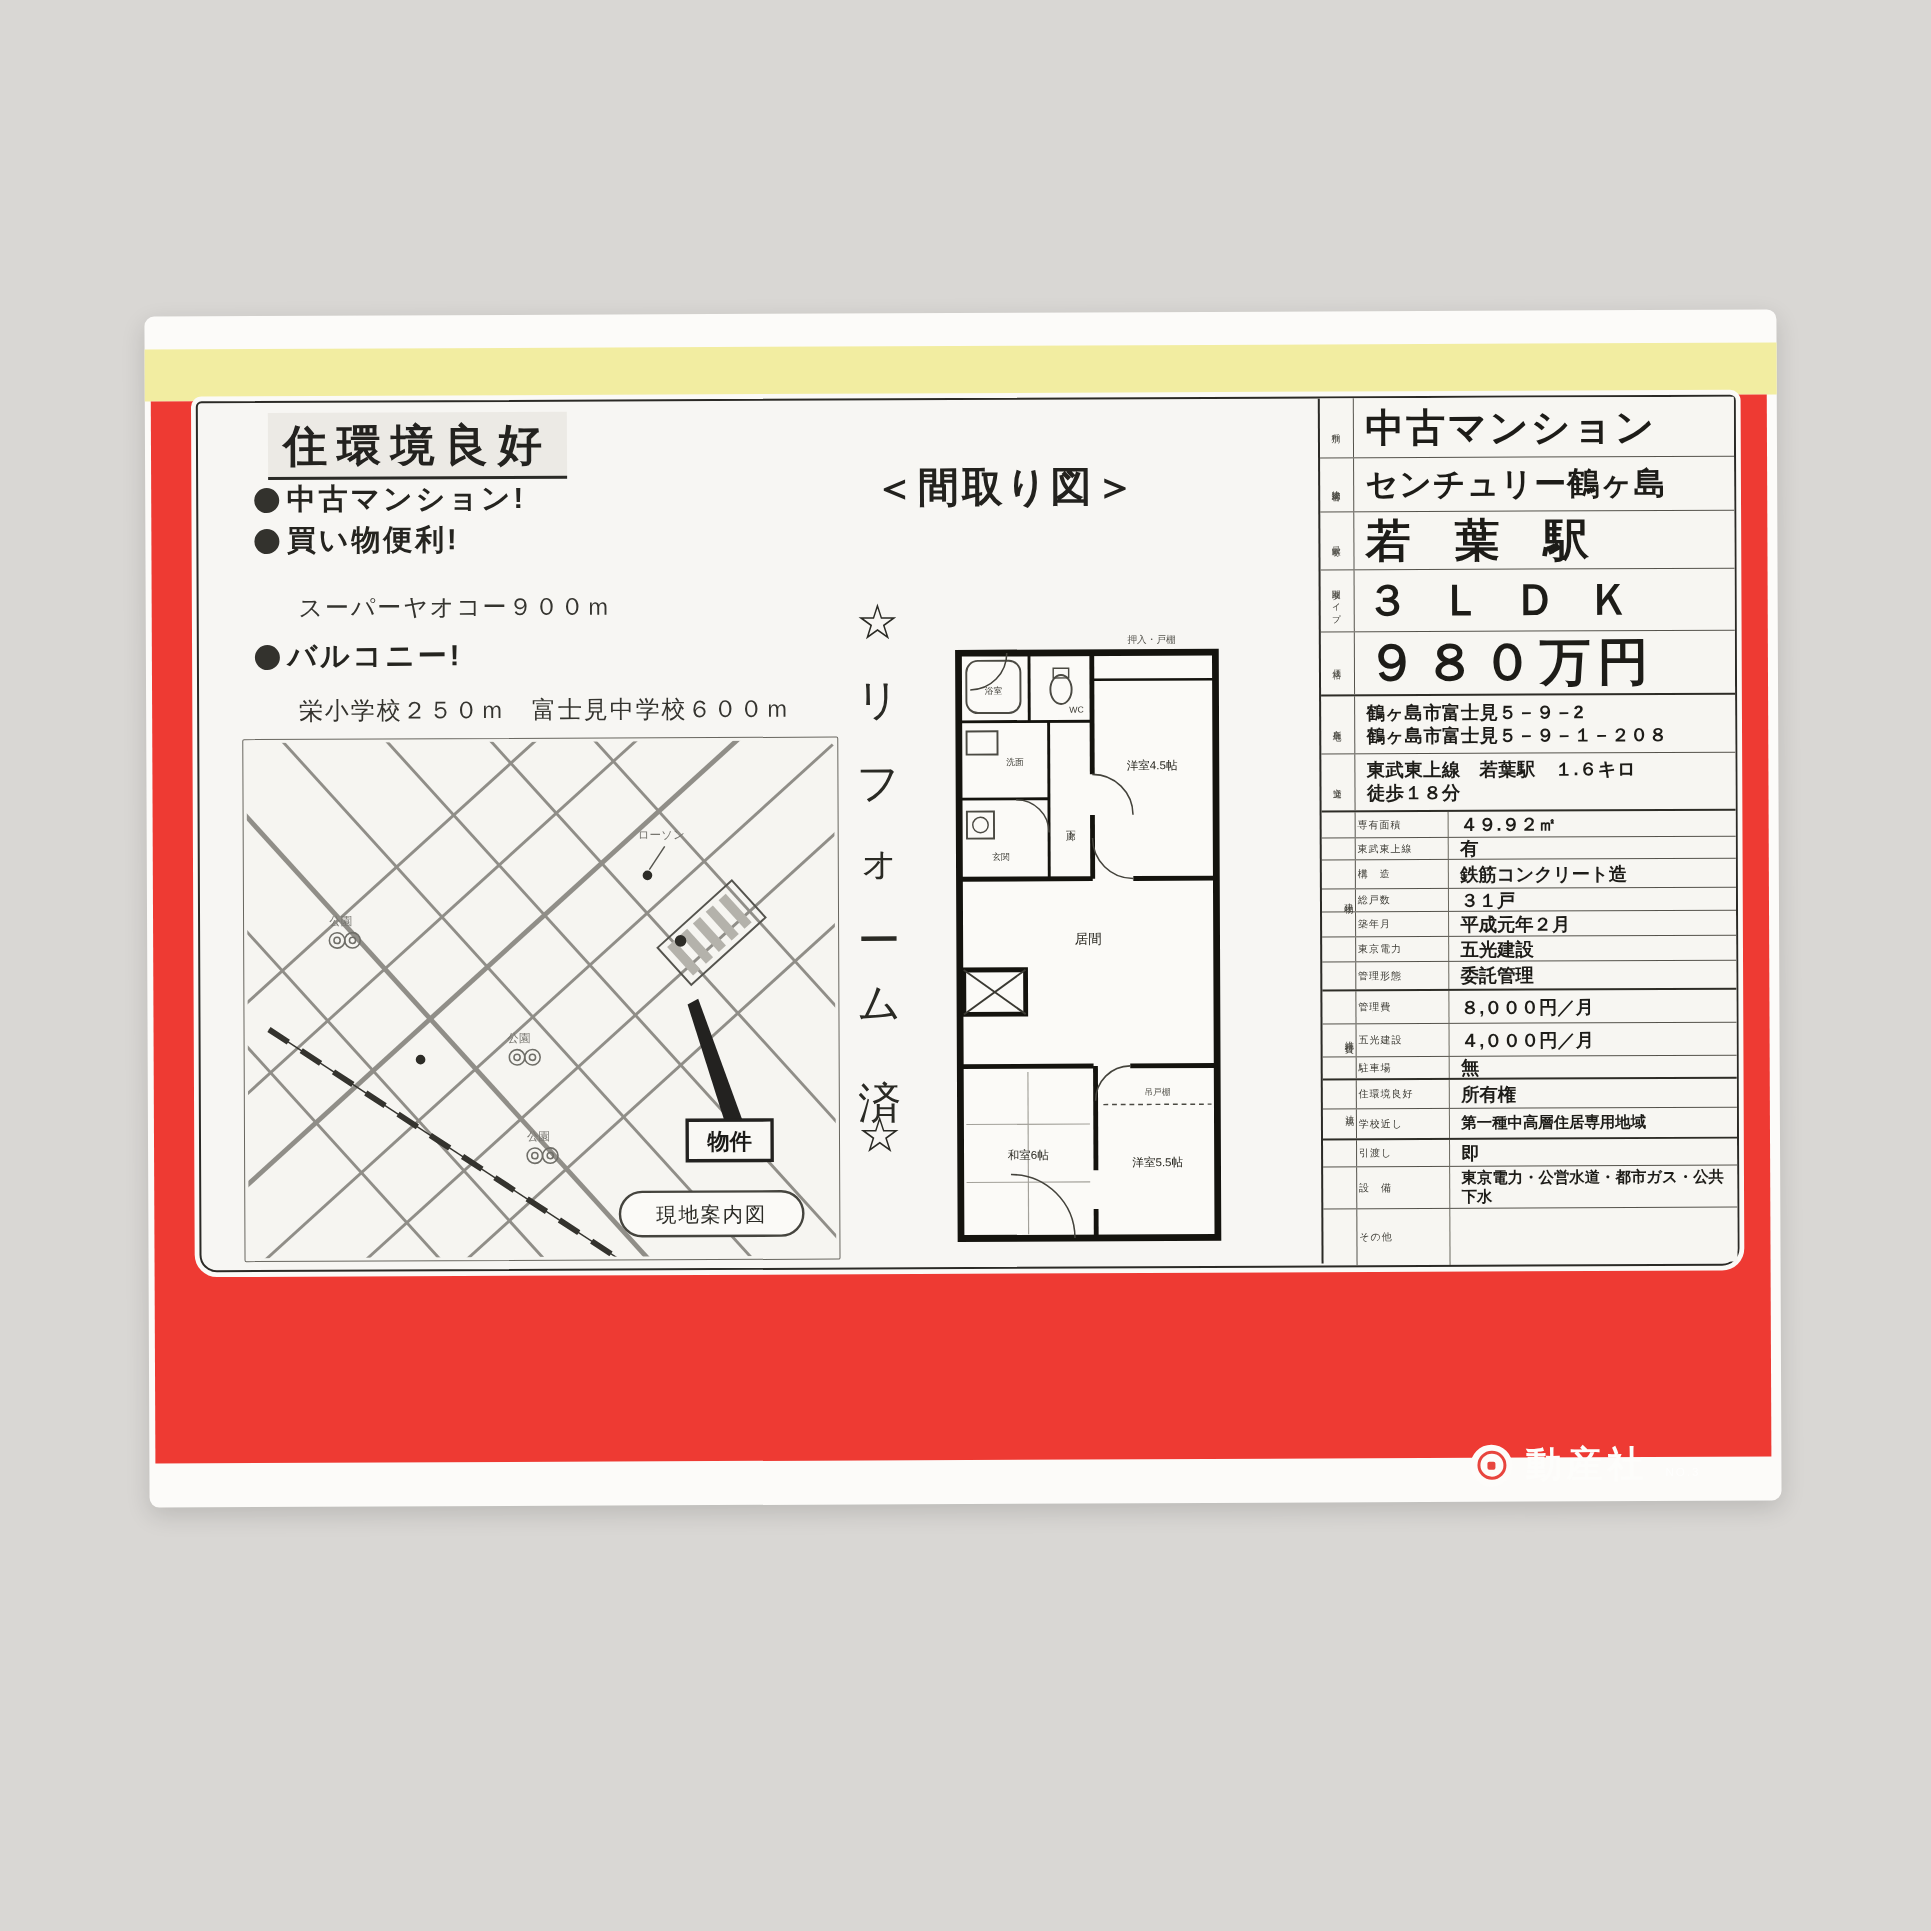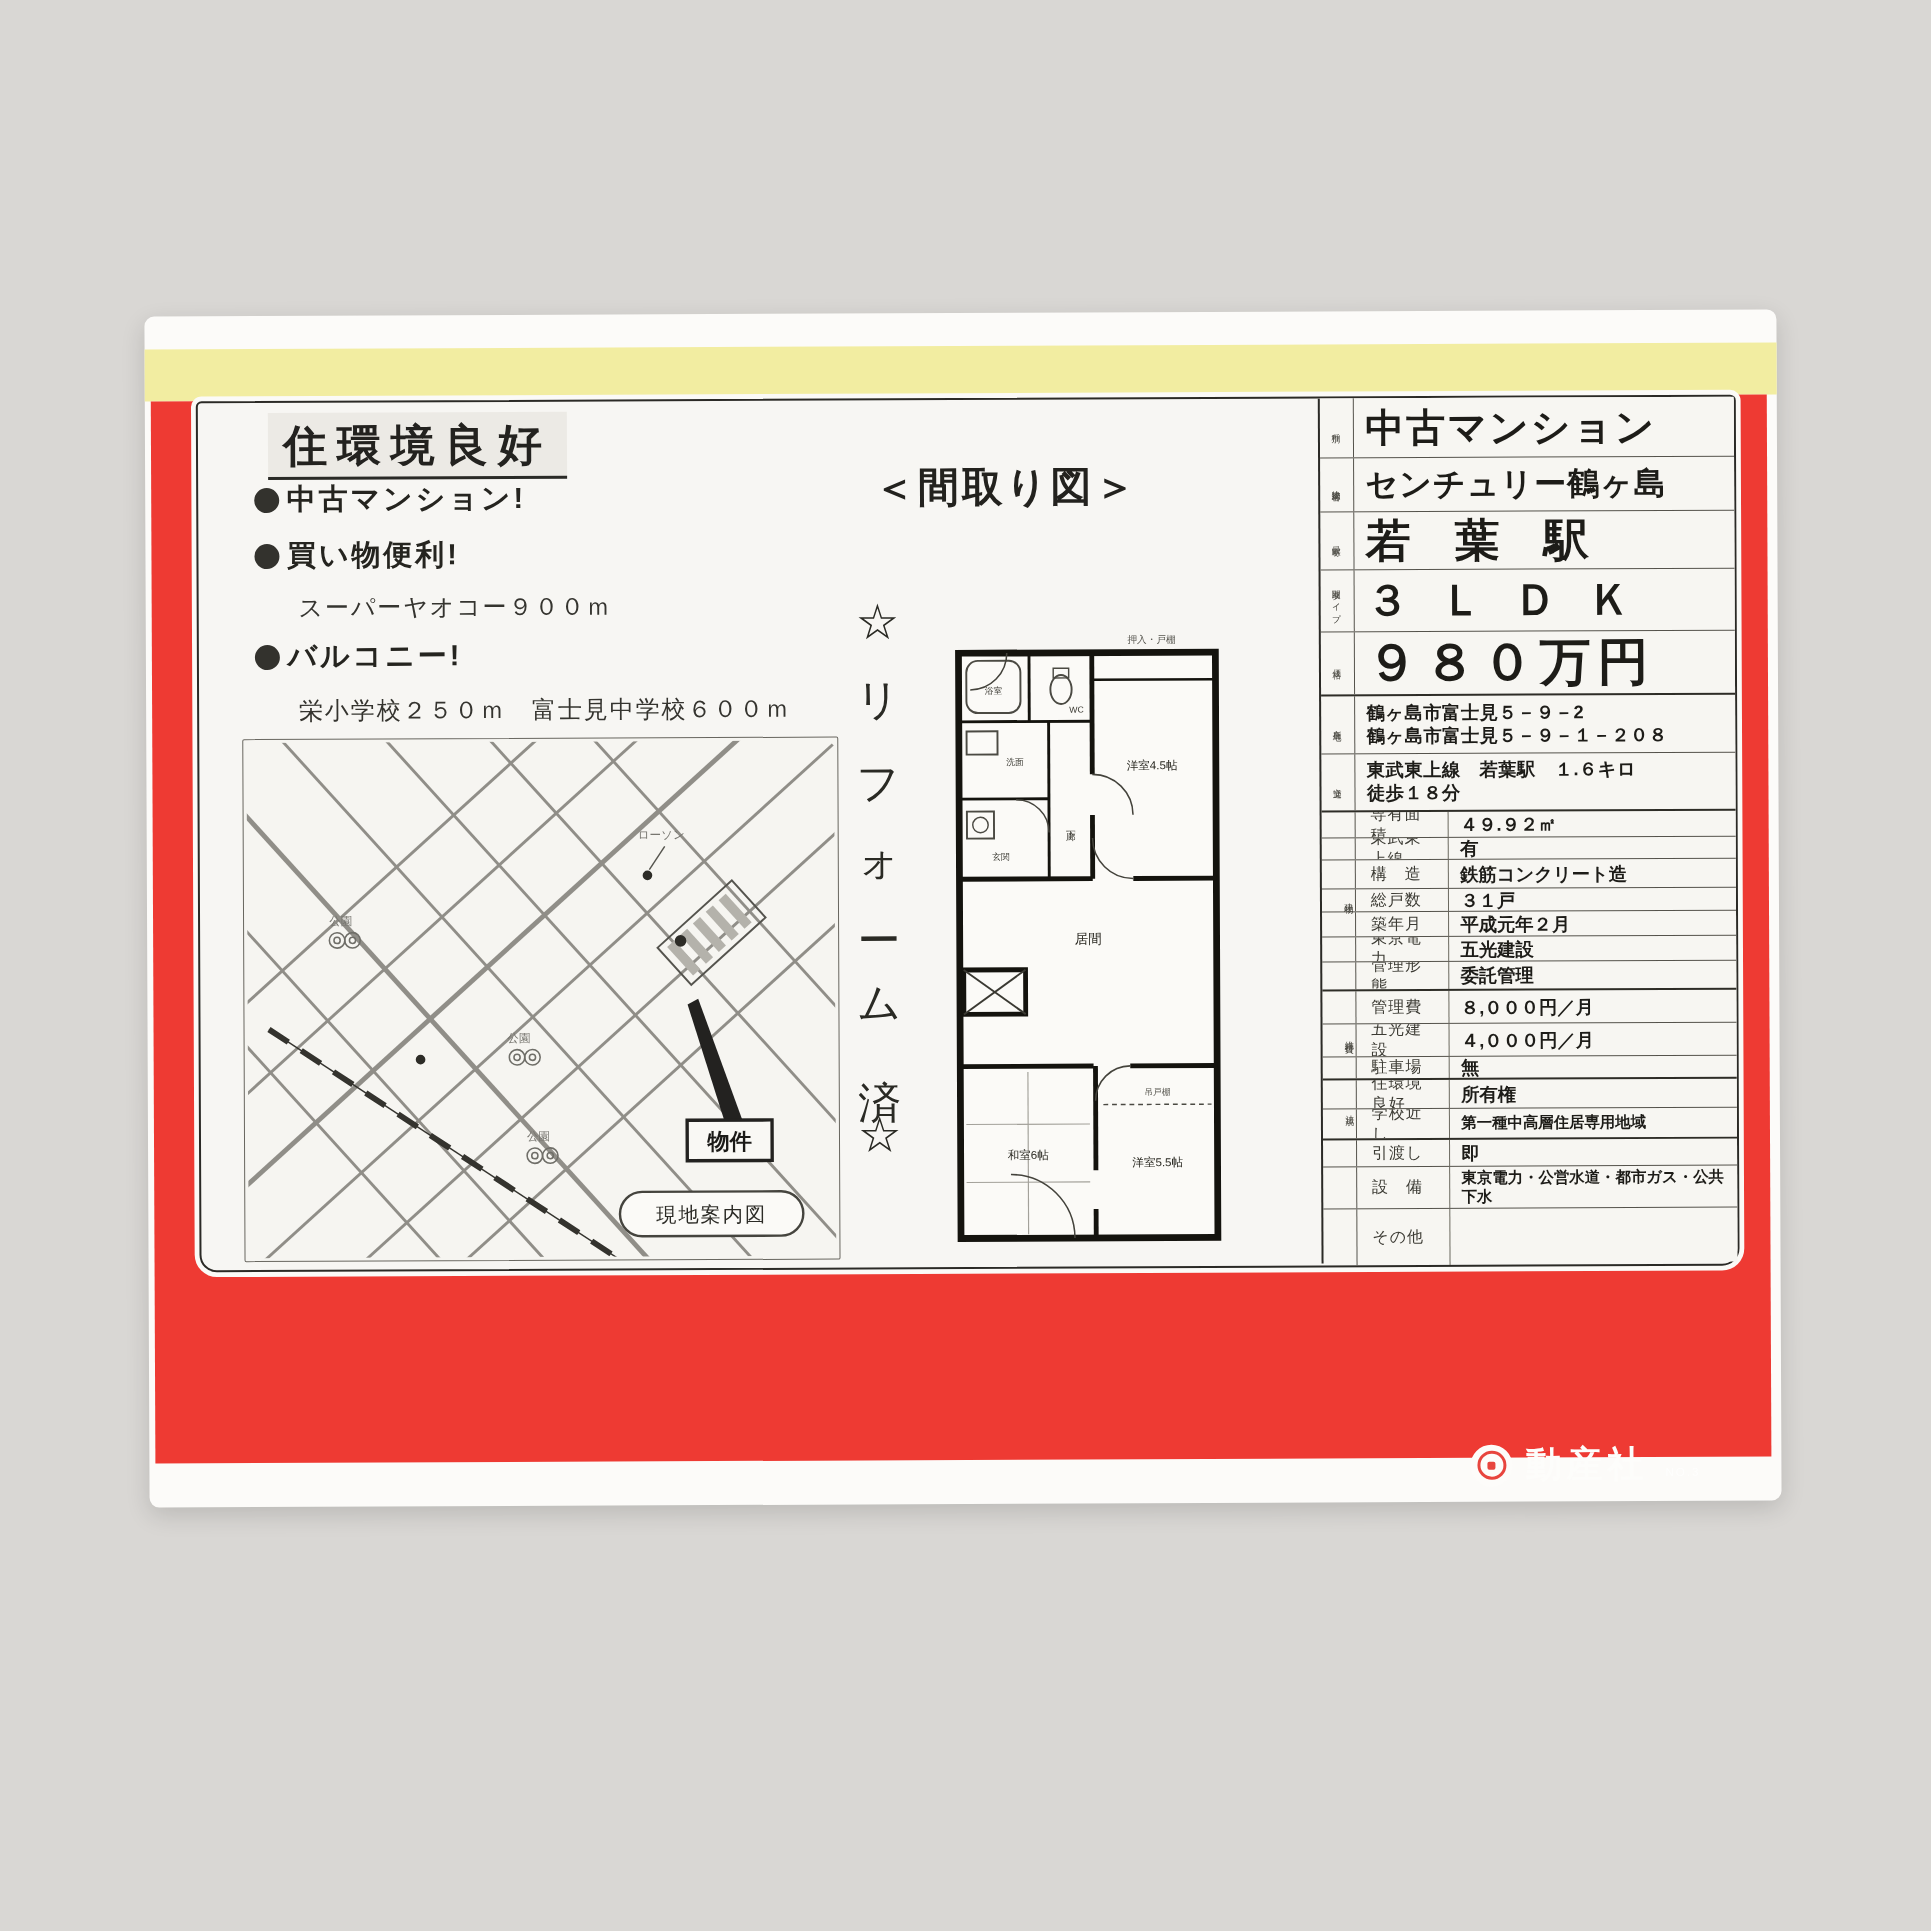--- a/index.html
+++ b/index.html
@@ -26,22 +26,22 @@
     writing-mode:vertical-rl;text-orientation:upright;font-size:43px;color:#2a2a24;
     letter-spacing:39px;font-weight:500;text-align:center;}
   .fp-box{position:absolute;left:748px;top:230px;width:282px;height:624px;}
   
   .rtable{position:absolute;left:1120px;top:0;right:0;height:865px;border-left:2.9px solid #2b2a26;background:#f7f6f2;}
   .rrow{display:flex;border-bottom:1.9px solid #55534c;box-sizing:border-box;position:relative;}
   .rrow.thick{border-bottom:2.9px solid #2e2d27;}
   .glab{width:33px;flex:0 0 auto;border-right:1.9px solid #55534c;writing-mode:vertical-rl;text-orientation:upright;
     font-size:8.7px;color:#4a4942;display:flex;align-items:center;justify-content:center;letter-spacing:1px;overflow:hidden;}
   .gcell{width:33px;flex:0 0 auto;border-right:1.9px solid #55534c;}
-  .slab{width:93px;flex:0 0 auto;border-right:1.9px solid #6b695f;font-size:16px;color:#3c3b34;
-    display:flex;align-items:center;padding:0 15px;letter-spacing:1px;box-sizing:border-box;overflow:hidden;}
+  .slab{width:93px;flex:0 0 auto;border-right:1.9px solid #6b695f;font-size:10px;color:#3c3b34;
+    display:flex;align-items:center;padding:0 2px;letter-spacing:1px;box-sizing:border-box;overflow:hidden;}
   .val{flex:1;display:flex;align-items:center;padding-left:11.6px;color:#1d1c18;overflow:hidden;}
   .val.two{flex-direction:column;align-items:flex-start;justify-content:center;line-height:1.25;}
   .v-type{font-size:39px;font-weight:700;letter-spacing:1.9px;}
   .v-name{font-size:32px;font-weight:700;letter-spacing:1px;}
   .v-sta{font-size:45px;font-weight:700;letter-spacing:44px;}
   .v-ldk{font-family:"DejaVu Serif","Liberation Serif",serif;font-size:43px;letter-spacing:31px;font-weight:600;}
   .v-price{font-size:51px;font-weight:700;letter-spacing:6.8px;}
   .v-addr{font-size:18.3px;font-weight:600;letter-spacing:0.5px;}
   .v-det{font-size:18.3px;font-weight:600;}
   .v-det.small{font-size:15.4px;}
@@ -65,21 +65,21 @@
     <div class="red-area">
 
       <div class="content">
 
         <div class="headline">住環境良好</div>
 
         <div class="bullet" style="left:56px;top:77px;">
           <span class="dot"></span>
           <span>中古マンション!</span>
         </div>
-        <div class="bullet" style="left:56px;top:133px;">
+        <div class="bullet" style="left:56px;top:118px;">
           <span class="dot"></span>
           <span>買い物便利!</span>
         </div>
         <div class="subline" style="left:100px;top:189px;">スーパーヤオコー９００ｍ</div>
         <div class="bullet" style="left:56px;top:234px;">
           <span class="dot"></span>
           <span>バルコニー!</span>
         </div>
         <div class="subline" style="left:100px;top:292px;">栄小学校２５０ｍ　富士見中学校６００ｍ</div>
 

